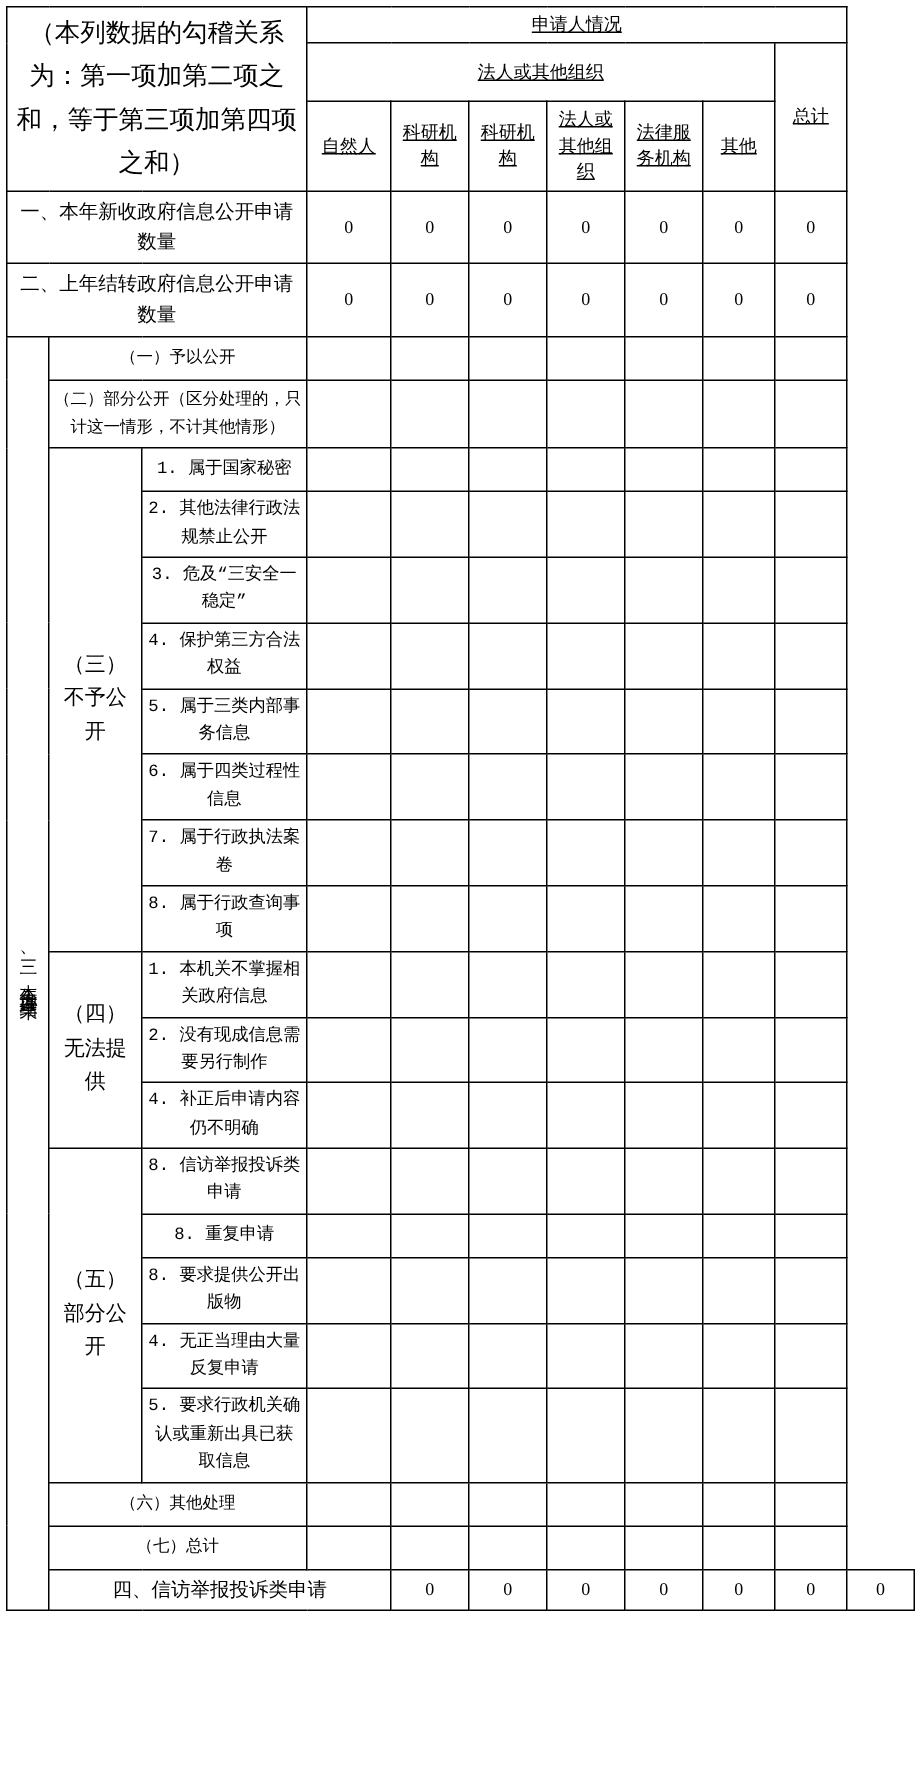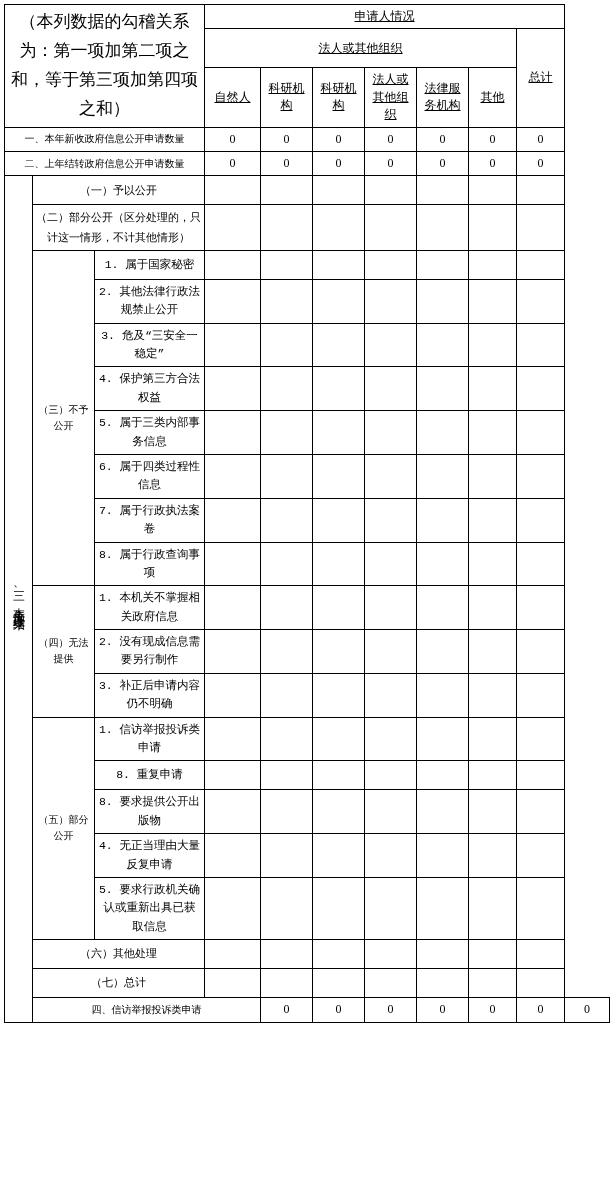--- a/index.html
+++ b/index.html
@@ -39,39 +39,39 @@
     line-height: 1.7;
     font-size: 17px;
   }
   .hdr-main {
     font-size: 12px;
     text-decoration: underline;
   }
   .row-label {
     text-align: left;
     padding-left: 6px;
-    font-size: 10px;
+    font-size: 13px;
     line-height: 1.6;
   }
   .num {
     font-family: "Liberation Serif", serif;
     font-size: 12px;
   }
   .vert {
     writing-mode: vertical-rl;
     text-orientation: upright;
     letter-spacing: 2px;
     line-height: 1.25;
     margin: 0 auto;
     font-size: 12px;
     white-space: nowrap;
     display: inline-block;
   }
   .grp-label {
-    font-size: 10px;
+    font-size: 14px;
     line-height: 1.6;
     padding: 3px 2px;
   }
   .sub-label {
     text-align: left;
     padding-left: 5px;
     font-size: 11px;
     line-height: 1.6;
   }
   .mid-label {
@@ -269,33 +269,33 @@
         <td class="mid-label">2. 没有现成信息需要另行制作</td>
         <td></td>
         <td></td>
         <td></td>
         <td></td>
         <td></td>
         <td></td>
         <td></td>
       </tr>
       <tr>
-        <td class="mid-label">3. 补正后申请内容仍不明确</td>
+        <td class="mid-label">4. 补正后申请内容仍不明确</td>
         <td></td>
         <td></td>
         <td></td>
         <td></td>
         <td></td>
         <td></td>
         <td></td>
       </tr>
 
       <tr>
         <td class="grp-label" rowspan="5">（五）部分公开</td>
-        <td class="mid-label">1. 信访举报投诉类申请</td>
+        <td class="mid-label">8. 信访举报投诉类申请</td>
         <td></td>
         <td></td>
         <td></td>
         <td></td>
         <td></td>
         <td></td>
         <td></td>
       </tr>
       <tr>
         <td class="mid-label">8. 重复申请</td>

